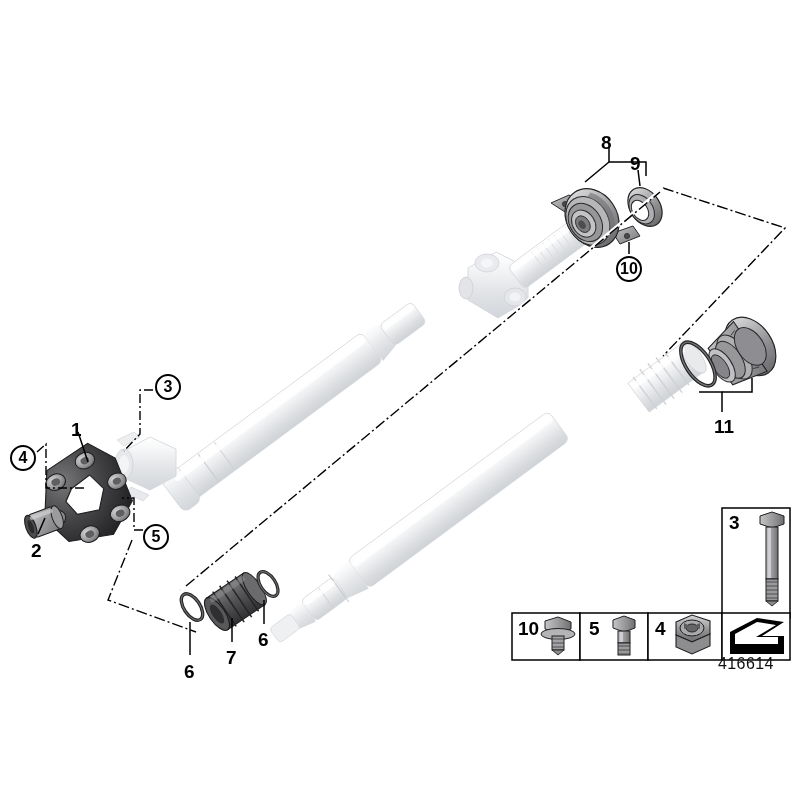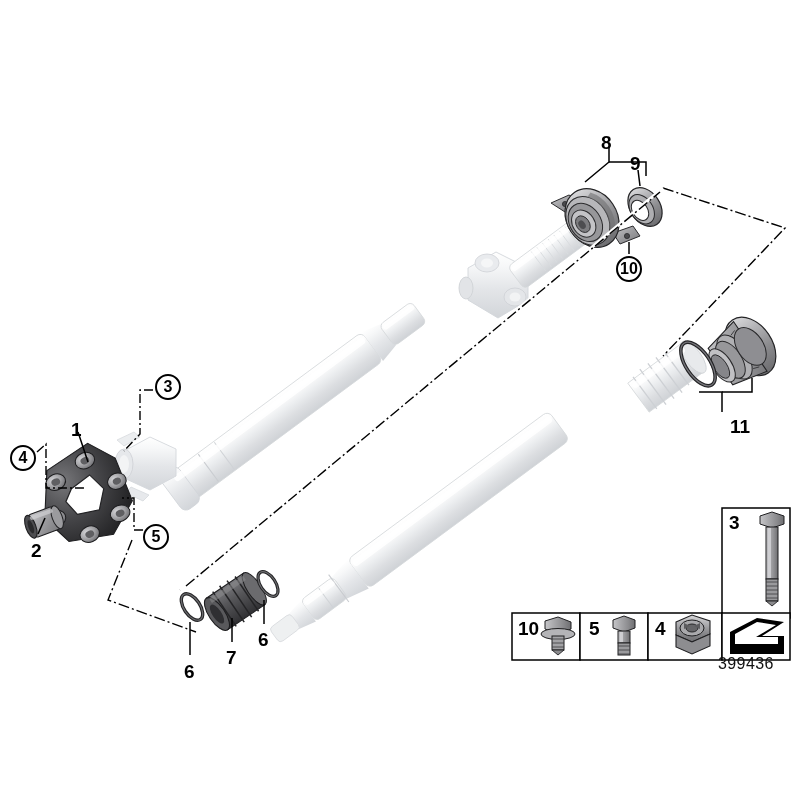--- a/index.html
+++ b/index.html
@@ -448,22 +448,22 @@
   <div class="callout-num" style="left:31px;  top:541px;">2</div>
   <div class="callout-circ" style="left:155px; top:374px;">3</div>
   <div class="callout-circ" style="left:10px;  top:445px;">4</div>
   <div class="callout-circ" style="left:143px; top:524px;">5</div>
   <div class="callout-num" style="left:184px; top:662px;">6</div>
   <div class="callout-num" style="left:226px; top:648px;">7</div>
   <div class="callout-num" style="left:258px; top:630px;">6</div>
   <div class="callout-num" style="left:601px; top:133px;">8</div>
   <div class="callout-num" style="left:630px; top:154px;">9</div>
   <div class="callout-circ" style="left:616px; top:256px;">10</div>
-  <div class="callout-num" style="left:714px; top:417px;margin-left:16px;">11</div>
+  <div class="callout-num" style="left:714px; top:417px;">11</div>
 
   <div class="legend-num" style="left:729px; top:513px;">3</div>
   <div class="legend-num" style="left:518px; top:619px;">10</div>
   <div class="legend-num" style="left:589px; top:619px;">5</div>
   <div class="legend-num" style="left:655px; top:619px;">4</div>
 
-  <div id="diagram-id">399436</div>
+  <div id="diagram-id">416614</div>
 
 </div>
 
 </body></html>

